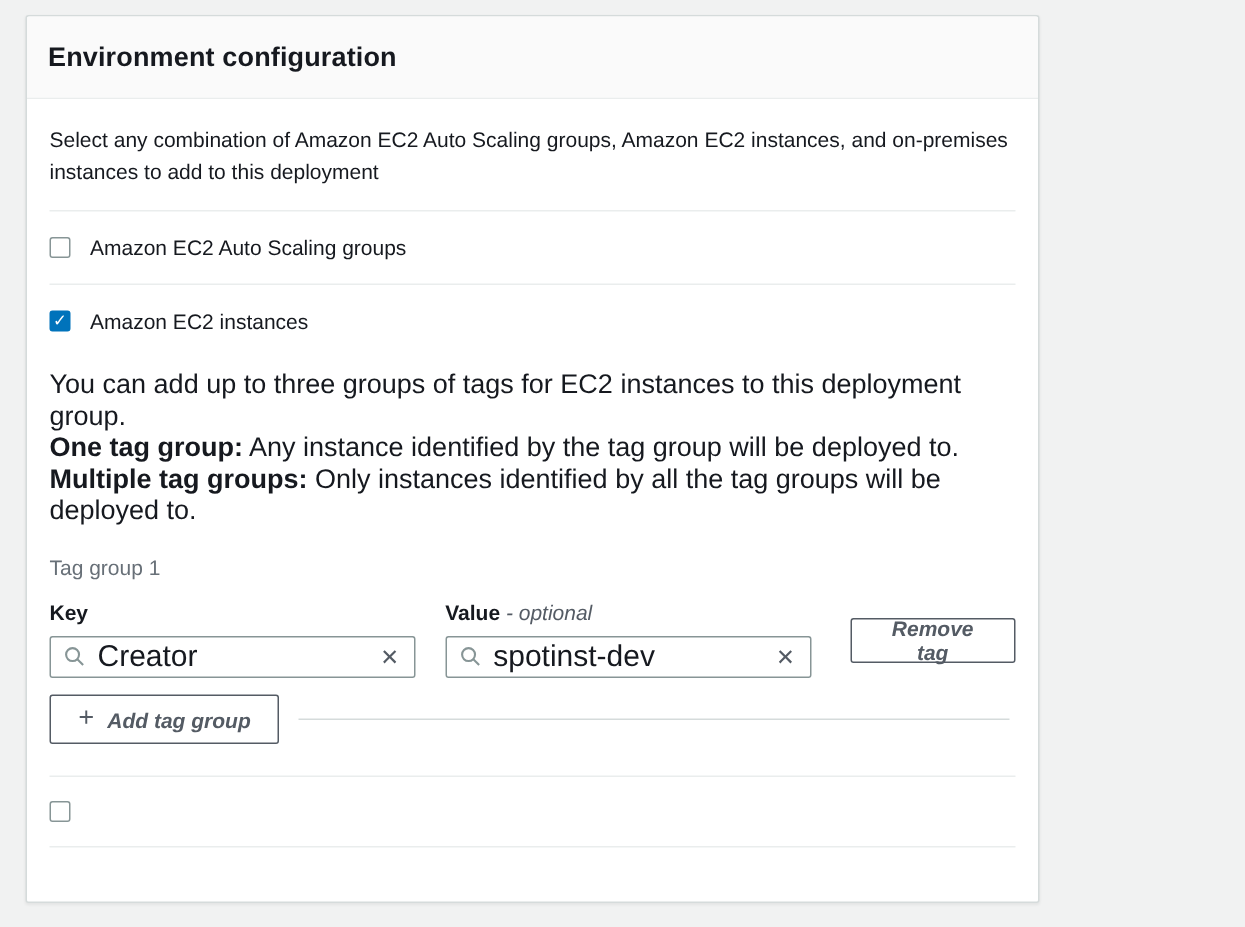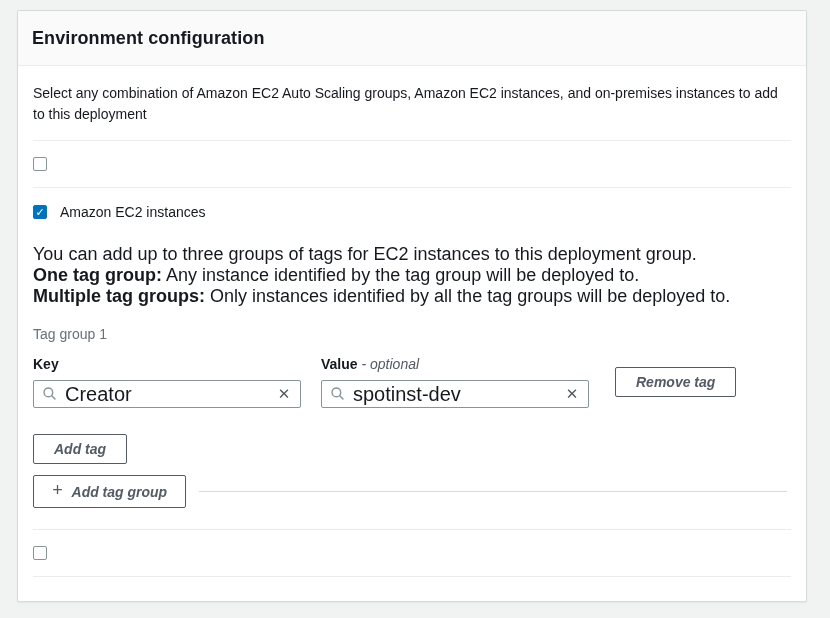--- a/index.html
+++ b/index.html
@@ -9,21 +9,21 @@
     height: 618px;
     background: #f1f2f2;
     font-family: "Liberation Sans", "DejaVu Sans", sans-serif;
     color: #16191f;
     overflow: hidden;
   }
   .card {
     position: absolute;
     left: 17px;
     top: 10px;
-    width: 790px;
+    width: 676px;
     height: 592px;
     background: #ffffff;
     border: 1px solid #d5dbdb;
     border-radius: 2px;
     box-shadow: 0 1px 2px rgba(0,0,0,0.06);
     box-sizing: border-box;
   }
   .card-header {
     background: #fafafa;
     border-bottom: 1px solid #eaeded;
@@ -205,20 +205,21 @@
   </div>
 
   <div class="card-body">
 
     <div class="description">Select any combination of Amazon EC2 Auto Scaling groups, Amazon EC2 instances, and on-premises instances to add to this deployment</div>
 
     <div class="divider mt-desc"></div>
 
     <div class="checkbox-row">
       <div class="checkbox"></div>
+      <div class="checkbox-label">Amazon EC2 Auto Scaling groups</div>
     </div>
 
     <div class="divider"></div>
 
     <div class="checkbox-row">
       <div class="checkbox checked">✓</div>
       <div class="checkbox-label">Amazon EC2 instances</div>
     </div>
 
     <div class="tag-info">
@@ -254,21 +255,20 @@
           <button class="clear-btn">✕</button>
         </div>
       </div>
 
       <div class="remove-col">
         <button class="btn">Remove tag</button>
       </div>
 
     </div>
 
-    <button class="btn add-tag-btn">Add tag</button>
 
     <div class="add-group-row">
       <button class="btn add-group-btn">
           <span class="plus-glyph">+</span>
           <span>Add tag group</span>
         </button>
       <div class="group-rule"></div>
     </div>
 
     <div class="divider after-group"></div>

